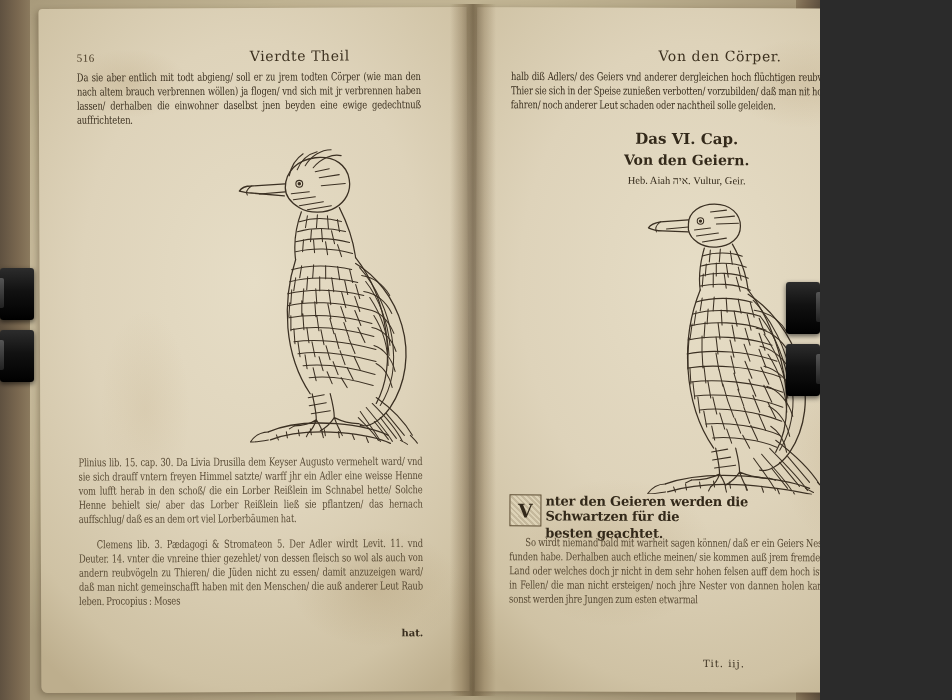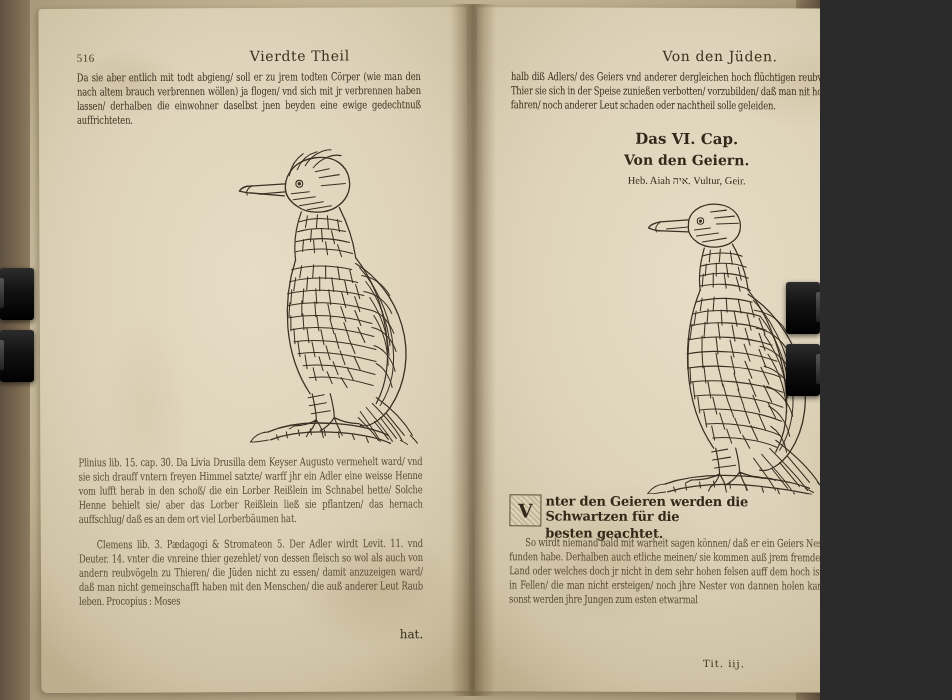--- a/index.html
+++ b/index.html
@@ -189,22 +189,23 @@
     font-weight: bold;
     font-size: 13px;
     color: #33291a;
     letter-spacing: -.2px;
     line-height: 1.15;
   }
 
   .catchword {
     position: absolute;
     font-family: "DejaVu Serif", serif;
-    font-size: 12px;
+    font-size: 10px;
     color: #3a2f1f;
+    font-weight: bold;
   }
   .signature {
     position: absolute;
     font-family: "DejaVu Serif", serif;
     font-size: 10px;
     color: #3a2f1f;
     letter-spacing: 1px;
   }
 
   
@@ -308,21 +309,21 @@
     </div>
 
     <div class="page right">
 
       <div class="stain" style="left:250px; top:30px;  width:150px; height:90px;  background:radial-gradient(ellipse at center, rgba(150,120,70,.15), rgba(0,0,0,0) 70%);"></div>
       <div class="stain" style="left:40px;  top:470px; width:200px; height:150px; background:radial-gradient(ellipse at center, rgba(145,115,65,.16), rgba(0,0,0,0) 70%);"></div>
       <div class="stain" style="left:300px; top:350px; width:110px; height:180px; background:radial-gradient(ellipse at center, rgba(160,130,80,.12), rgba(0,0,0,0) 70%);"></div>
 
       <div class="hdr" style="left:0; top:40px; padding:0 26px 0 34px;">
         <span style="flex:1"></span>
-        <span class="runhead">Von den Jüden.</span>
+        <span class="runhead">Von den Cörper.</span>
         <span style="flex:1"></span>
         <span class="folio">339</span>
       </div>
 
       <div class="blackletter" style="position:absolute; left:34px; top:62px; width:352px;">halb diß Adlers/ des Geiers vnd anderer dergleichen hoch flüchtigen reubvögeln den Thier sie sich in der Speise zunießen verbotten/ vorzubilden/ daß man nit hoch ein her fahren/ noch anderer Leut schaden oder nachtheil solle geleiden.</div>
 
       <div class="caphead" style="position:absolute; left:34px; top:122px; width:352px; font-size:15px;">Das VI. Cap.</div>
       <div class="caphead" style="position:absolute; left:34px; top:144px; width:352px; font-size:14px;">Von den Geiern.</div>
       <div class="caphead" style="position:absolute; left:34px; top:167px; width:352px; font-size:10.5px; font-weight:normal; font-family:'Liberation Serif',serif;">Heb. Aiah איה. Vultur, Geir.</div>
 

